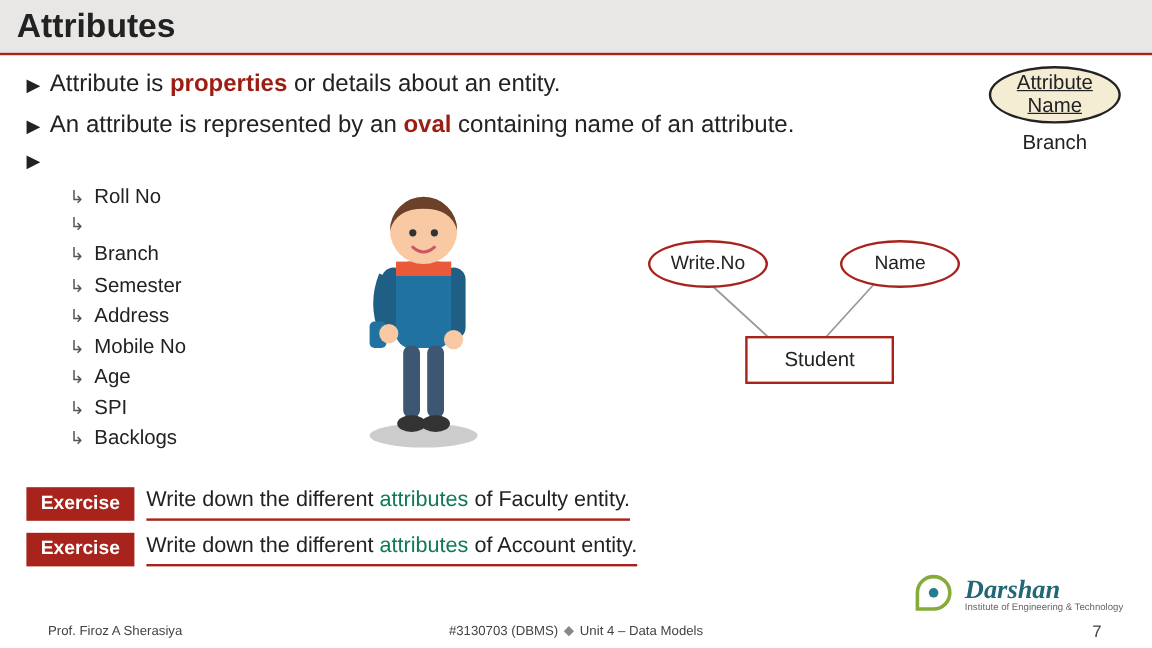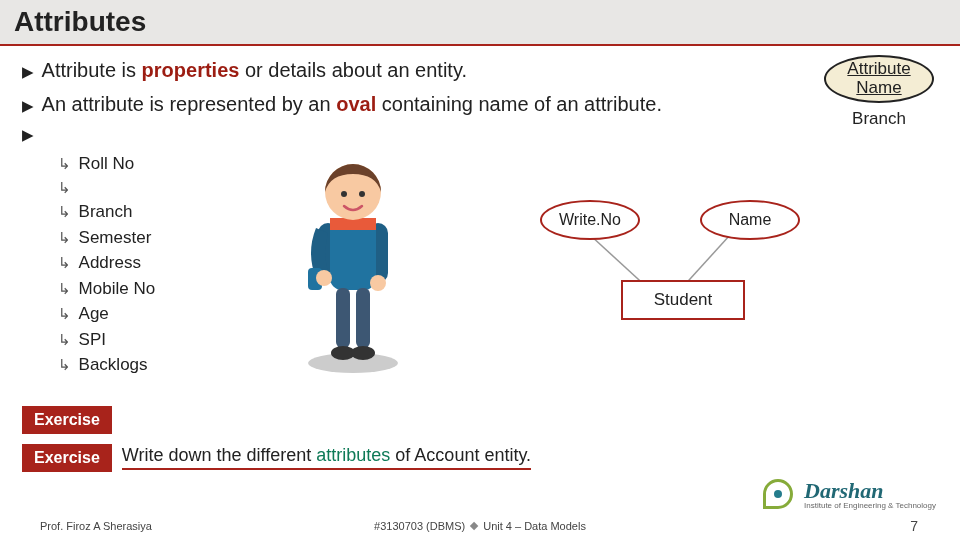--- a/index.html
+++ b/index.html
@@ -76,21 +76,21 @@
 
   .exercise-block { margin-top: 14px; }
   .exbox {
     display: inline-flex; align-items: center;
     background: #a8231b; color: #fff;
     height: 28px; padding: 0 12px;
     font-size: 16px; font-weight: 700;
   }
   .extxt { display: inline; font-size: 18px; margin-left: 10px; }
   .ex-attr { color: #0e7a57; }
-  .exrow { margin-bottom: 10px; display: flex; align-items: center;}
+  .exrow { margin-bottom: 10px; display: flex; }
 
   .footer {
     position: absolute; left: 0; right: 0; bottom: 0;
     height: 28px; display: flex; align-items: center;
     font-size: 11px; color: #444;
     padding: 0 42px 0 40px;
   }
   .footer .mid { position: absolute; left: 50%; transform: translateX(-50%); display: flex; align-items: center; gap: 6px;}
   .diamond { width: 6px; height: 6px; background: #888; transform: rotate(45deg);}
   .footer .pnum { margin-left: auto; font-size: 14px; }
@@ -177,20 +177,23 @@
       </div>
     <div class="sub">
         <span class="arrow">↳</span>
         <span>Backlogs</span>
       </div>
   </div>
 
   <div class="exercise-block" style="margin-top: 28px;">
     <div class="exrow">
       <span class="exbox">Exercise</span>
+      <span class="extxt ex-underline">
+        <span>Write down the different </span><span class="ex-attr">attributes</span><span> of Faculty entity.</span>
+      </span>
     </div>
     <div class="exrow">
       <span class="exbox">Exercise</span>
       <span class="extxt ex-underline">
         <span>Write down the different </span><span class="ex-attr">attributes</span><span> of Account entity.</span>
       </span>
     </div>
   </div>
 </div>
 

